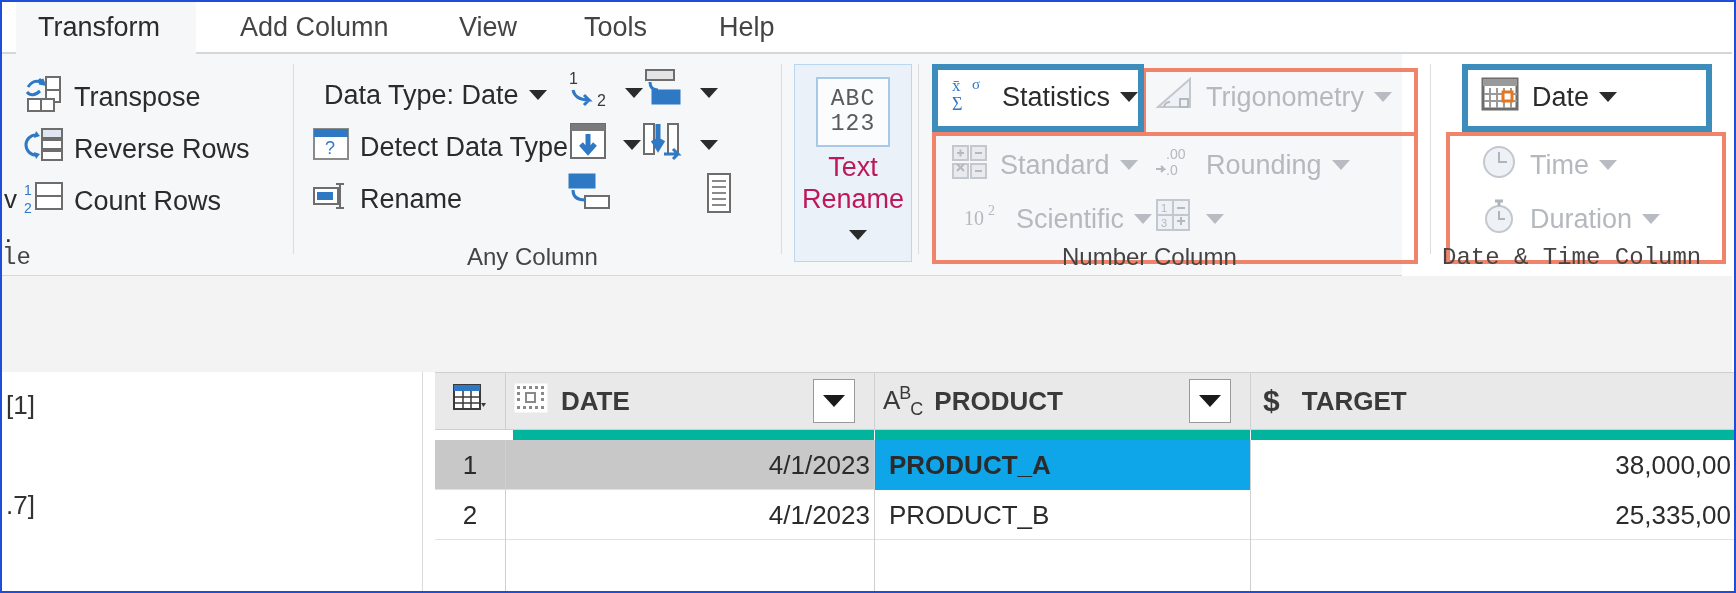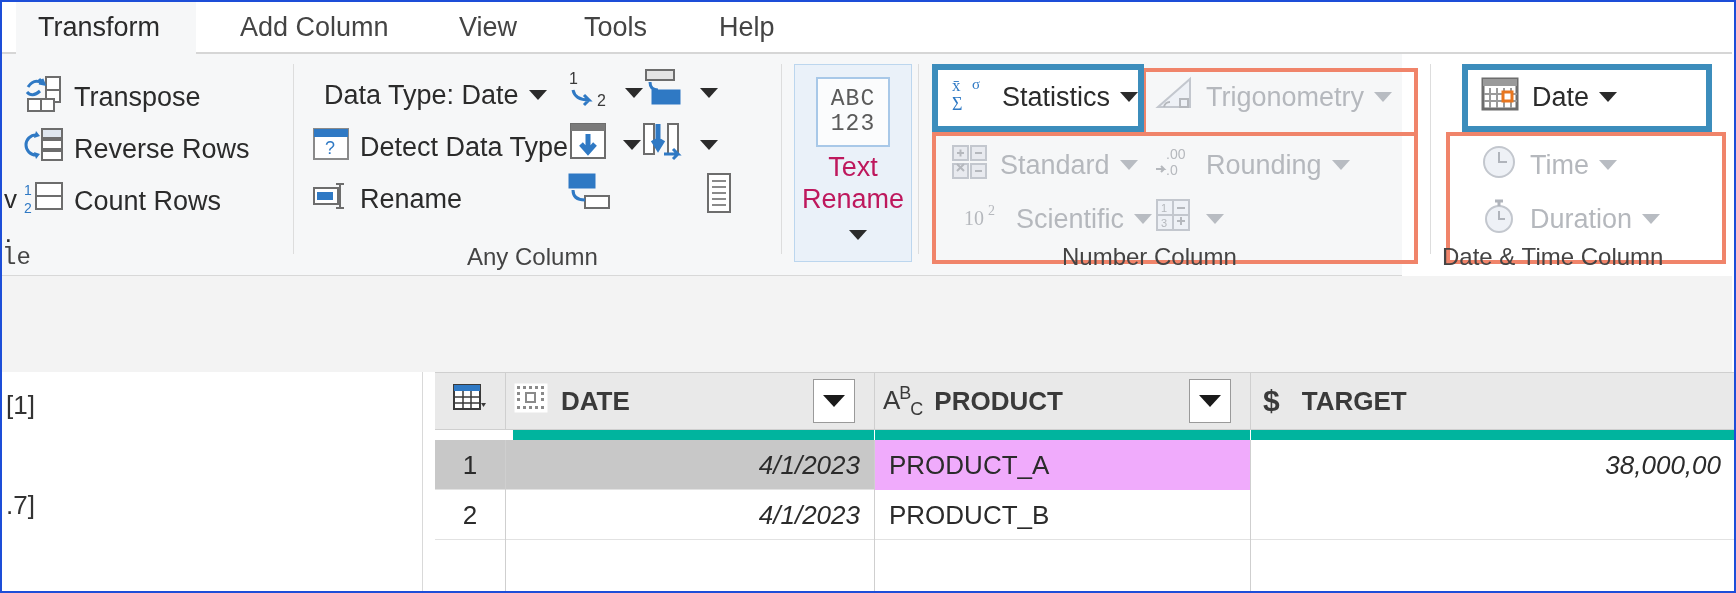--- a/index.html
+++ b/index.html
@@ -136,21 +136,21 @@
   .row{position:absolute;left:0;width:1300px;height:50px;box-sizing:border-box;
        border-bottom:1px solid #e2e2e2;}
   .row.sel{background:#c8c8c8;}
   .rownum{
     position:absolute;left:0;top:0;width:70px;height:50px;
     display:flex;align-items:center;justify-content:center;
     font-size:26px;color:#2b2b2b;box-sizing:border-box;
   }
   .cell{position:absolute;top:0;height:50px;display:flex;align-items:center;
         font-size:26px;color:#2b2b2b;box-sizing:border-box;}
-  .cell.num{justify-content:flex-end;font-style:italic;padding-right:14px;}
+  .cell.num{justify-content:flex-end;padding-right:4px;}
   .cell.txt{padding-left:14px;}
 </style>
 </head>
 <body>
 
 <div id="shot">
 
   <div class="tabbar">
     <div class="tab active" style="left:14px;width:180px;"><span>Transform</span></div>
     <div class="tab" style="left:216px;"><span>Add Column</span></div>
@@ -425,21 +425,21 @@
         <svg width="40" height="38" viewBox="0 0 40 38">
           <circle cx="19" cy="22" r="13" fill="#eef1f6" stroke="#c3c7ce" stroke-width="2"></circle>
           <path d="M15 4 h8 M19 4 v5" stroke="#b0b4bb" stroke-width="3"></path>
           <path d="M19 14 v8 h6" fill="none" stroke="#b0b4bb" stroke-width="2"></path>
         </svg>
       </span>
       <span class="txt">Duration</span>
       <span class="caret dim"></span>
     </div>
 
-    <div class="glabel" style="left:1440px;">Date &amp; Time Column</div>
+    <div class="glabel" style="left:1440px;font-family:Liberation Mono, monospace;">Date &amp; Time Column</div>
   </div>
 
   <div class="fbar">
     <div class="collapse">‹</div>
     <div class="fbtns">
       <div class="fbtn">✕</div>
       <div class="fbtn">✓</div>
       <div class="fbtn fx">fx</div>
     </div>
     <div class="fbox">= Table.TransformColumnTypes(#"Renamed Columns1",{{"TAR</div>
@@ -514,28 +514,29 @@
       </div>
     </div>
 
     <div class="qualbar" style="left:78px;width:361px;"></div>
     <div class="qualbar" style="left:440px;width:375px;"></div>
     <div class="qualbar" style="left:816px;width:484px;"></div>
 
     <div class="row sel" style="top:68px;">
       <div class="rownum">1</div>
       <div class="cell num" style="left:78px;width:361px;">4/1/2023</div>
-      <div class="cell txt" style="left:440px;width:375px;background:#f0abfc;">PRODUCT_A</div>
+      <div class="cell txt" style="left:440px;width:375px;background:#0ea5e9;font-weight:bold;">PRODUCT_A</div>
       <div class="cell num" style="left:816px;width:484px;background:#ffffff;">38,000,00</div>
     </div>
 
     <div class="row" style="top:118px;">
       <div class="rownum">2</div>
       <div class="cell num" style="left:78px;width:361px;">4/1/2023</div>
       <div class="cell txt" style="left:440px;width:375px;">PRODUCT_B</div>
+      <div class="cell num" style="left:816px;width:484px;">25,335,00</div>
     </div>
 
     <div class="vline" style="left:70px;top:68px;height:152px;"></div>
     <div class="vline" style="left:439px;top:68px;height:152px;"></div>
     <div class="vline" style="left:815px;top:68px;height:152px;"></div>
   </div>
 
 </div>
 
 </body></html>

